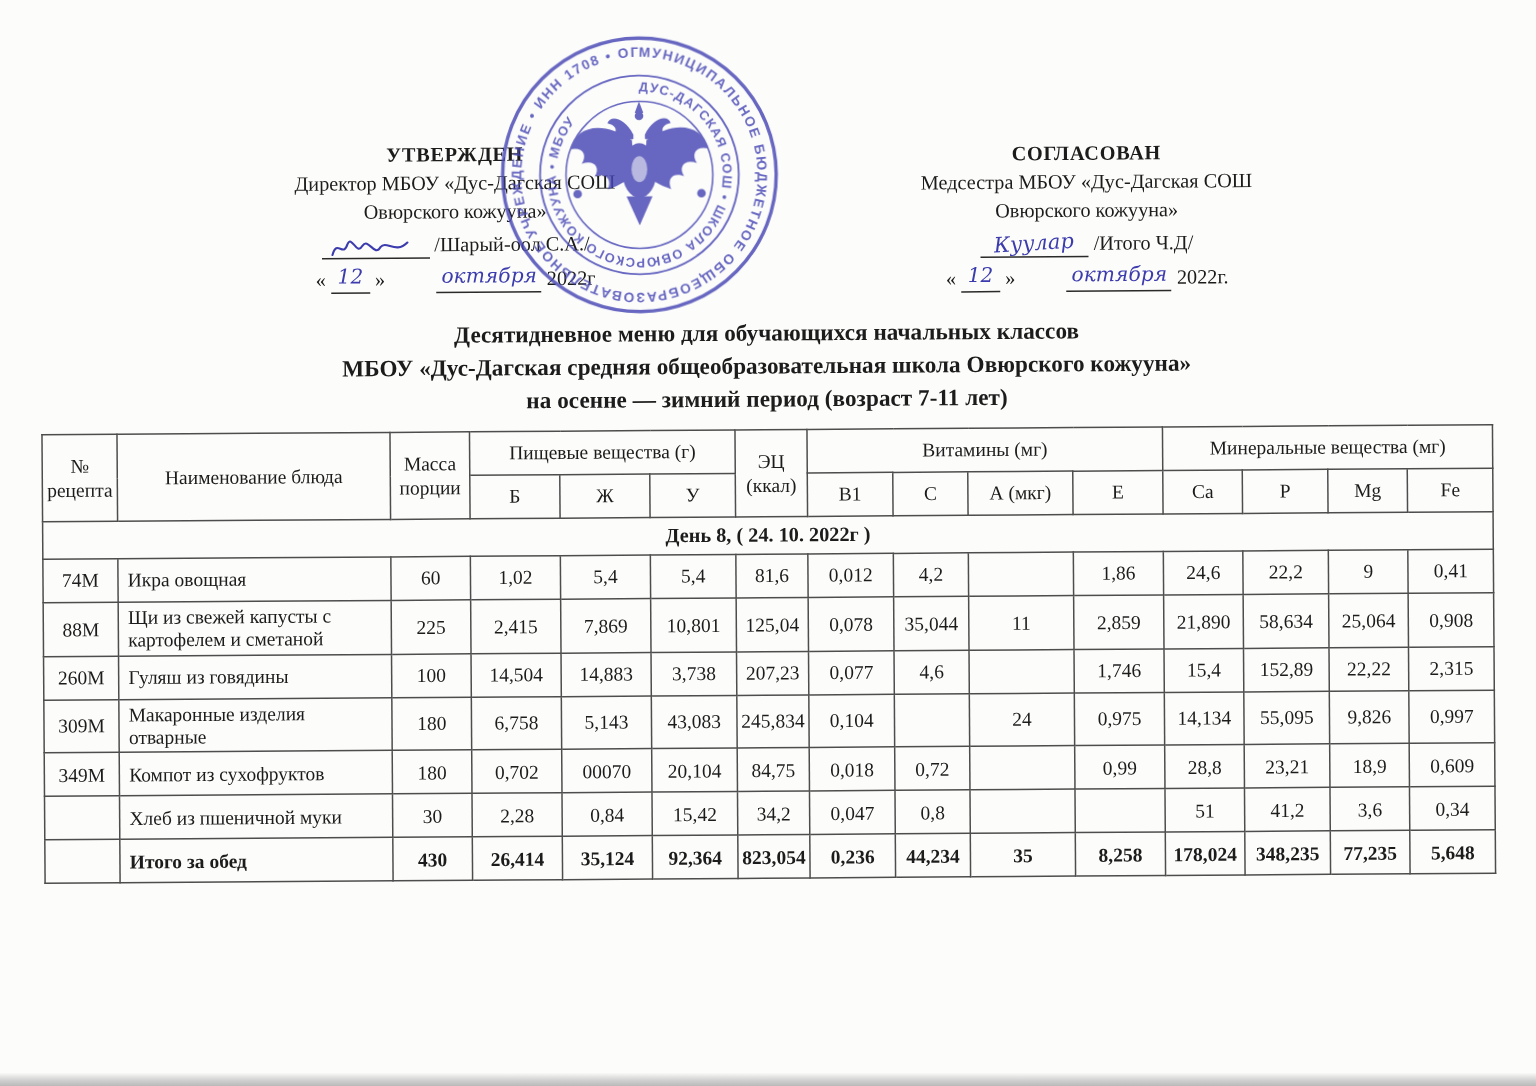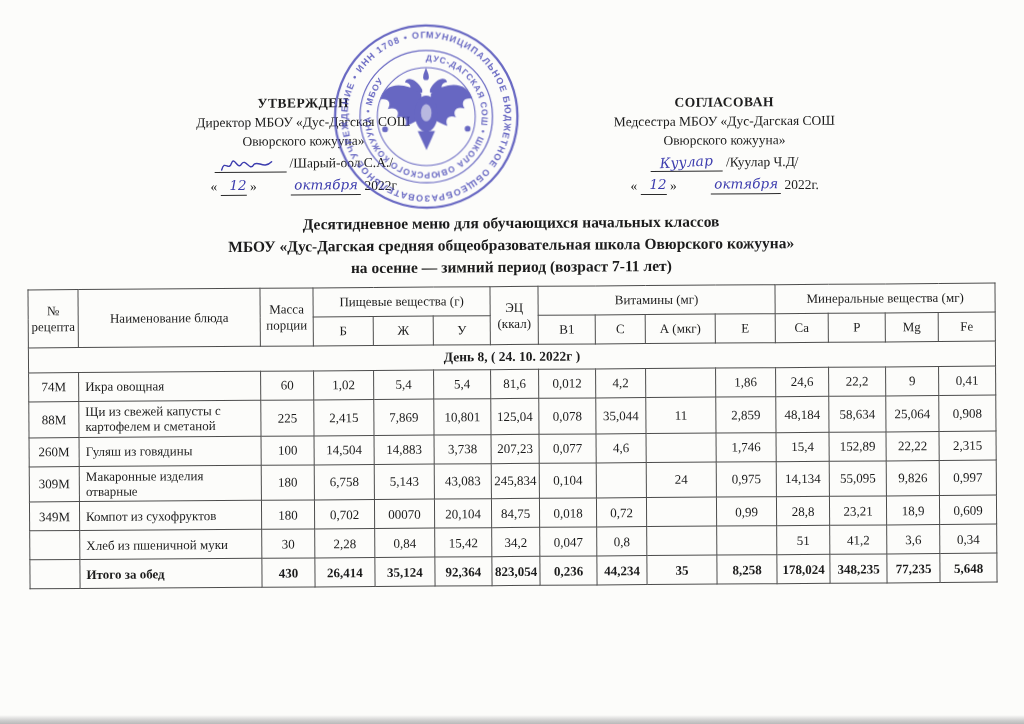--- a/index.html
+++ b/index.html
@@ -14,21 +14,21 @@
   .content{position:absolute;inset:0;transform:rotate(-0.4deg);transform-origin:50% 50%;}
 
   
   .hdr-block{position:absolute;text-align:center;font-size:13.5px;line-height:19px;}
   .hdr-approved{left:140px;top:92px;width:330px;}
   .hdr-agreed{left:566px;top:94px;width:320px;}
   .blk-title{font-weight:bold;letter-spacing:0.5px;}
   .sig-line{margin-top:3px;white-space:nowrap;}
   .uline{display:inline-block;border-bottom:1px solid #2a2a2a;text-align:center;vertical-align:bottom;}
   .slot-sign{width:72px;height:18px;position:relative;}
-  .slot-day{min-width:26px;text-align:right;}
+  .slot-day{min-width:26px;}
   .slot-month{min-width:70px;margin-left:31px;}
   .hw{font-style:italic;color:var(--ink-blue);font-family:"DejaVu Serif",serif;}
   .hw-word{display:inline-block;transform:rotate(-3deg);font-size:14px;}
   .sig-svg{position:absolute;left:4px;bottom:-4px;}
 
   
   .stamp{position:absolute;left:332px;top:20px;width:192px;height:192px;color:var(--stamp-blue);opacity:0.82;filter:blur(0.4px);}
   .stamp text{font-family:"Liberation Sans",sans-serif;font-weight:bold;}
 
   
@@ -77,21 +77,21 @@
         <span>2022г</span>
       </div>
     </div>
 
     <div class="hdr-block hdr-agreed">
       <div class="blk-title">СОГЛАСОВАН</div>
       <div>Медсестра МБОУ «Дус-Дагская  СОШ</div>
       <div>Овюрского  кожууна»</div>
       <div class="sig-line">
         <span class="uline slot-sign"><span class="hw hw-word">Куулар</span></span>
-        <span>/Куулар Ч.Д/</span>
+        <span>/Итого Ч.Д/</span>
       </div>
       <div class="sig-line">
         <span>«</span>
         <span class="uline slot-day hw">12</span>
         <span>»</span>
         <span class="uline slot-month hw">октября</span>
         <span>2022г.</span>
       </div>
     </div>
 
@@ -200,21 +200,21 @@
             <td class="dish">Щи из свежей капусты с картофелем и сметаной</td>
             <td>225</td>
             <td>2,415</td>
             <td>7,869</td>
             <td>10,801</td>
             <td>125,04</td>
             <td>0,078</td>
             <td>35,044</td>
             <td>11</td>
             <td>2,859</td>
-            <td>48,184</td>
+            <td>21,890</td>
             <td>58,634</td>
             <td>25,064</td>
             <td>0,908</td>
           </tr>
           <tr>
             <td>260М</td>
             <td class="dish">Гуляш из говядины</td>
             <td>100</td>
             <td>14,504</td>
             <td>14,883</td>

